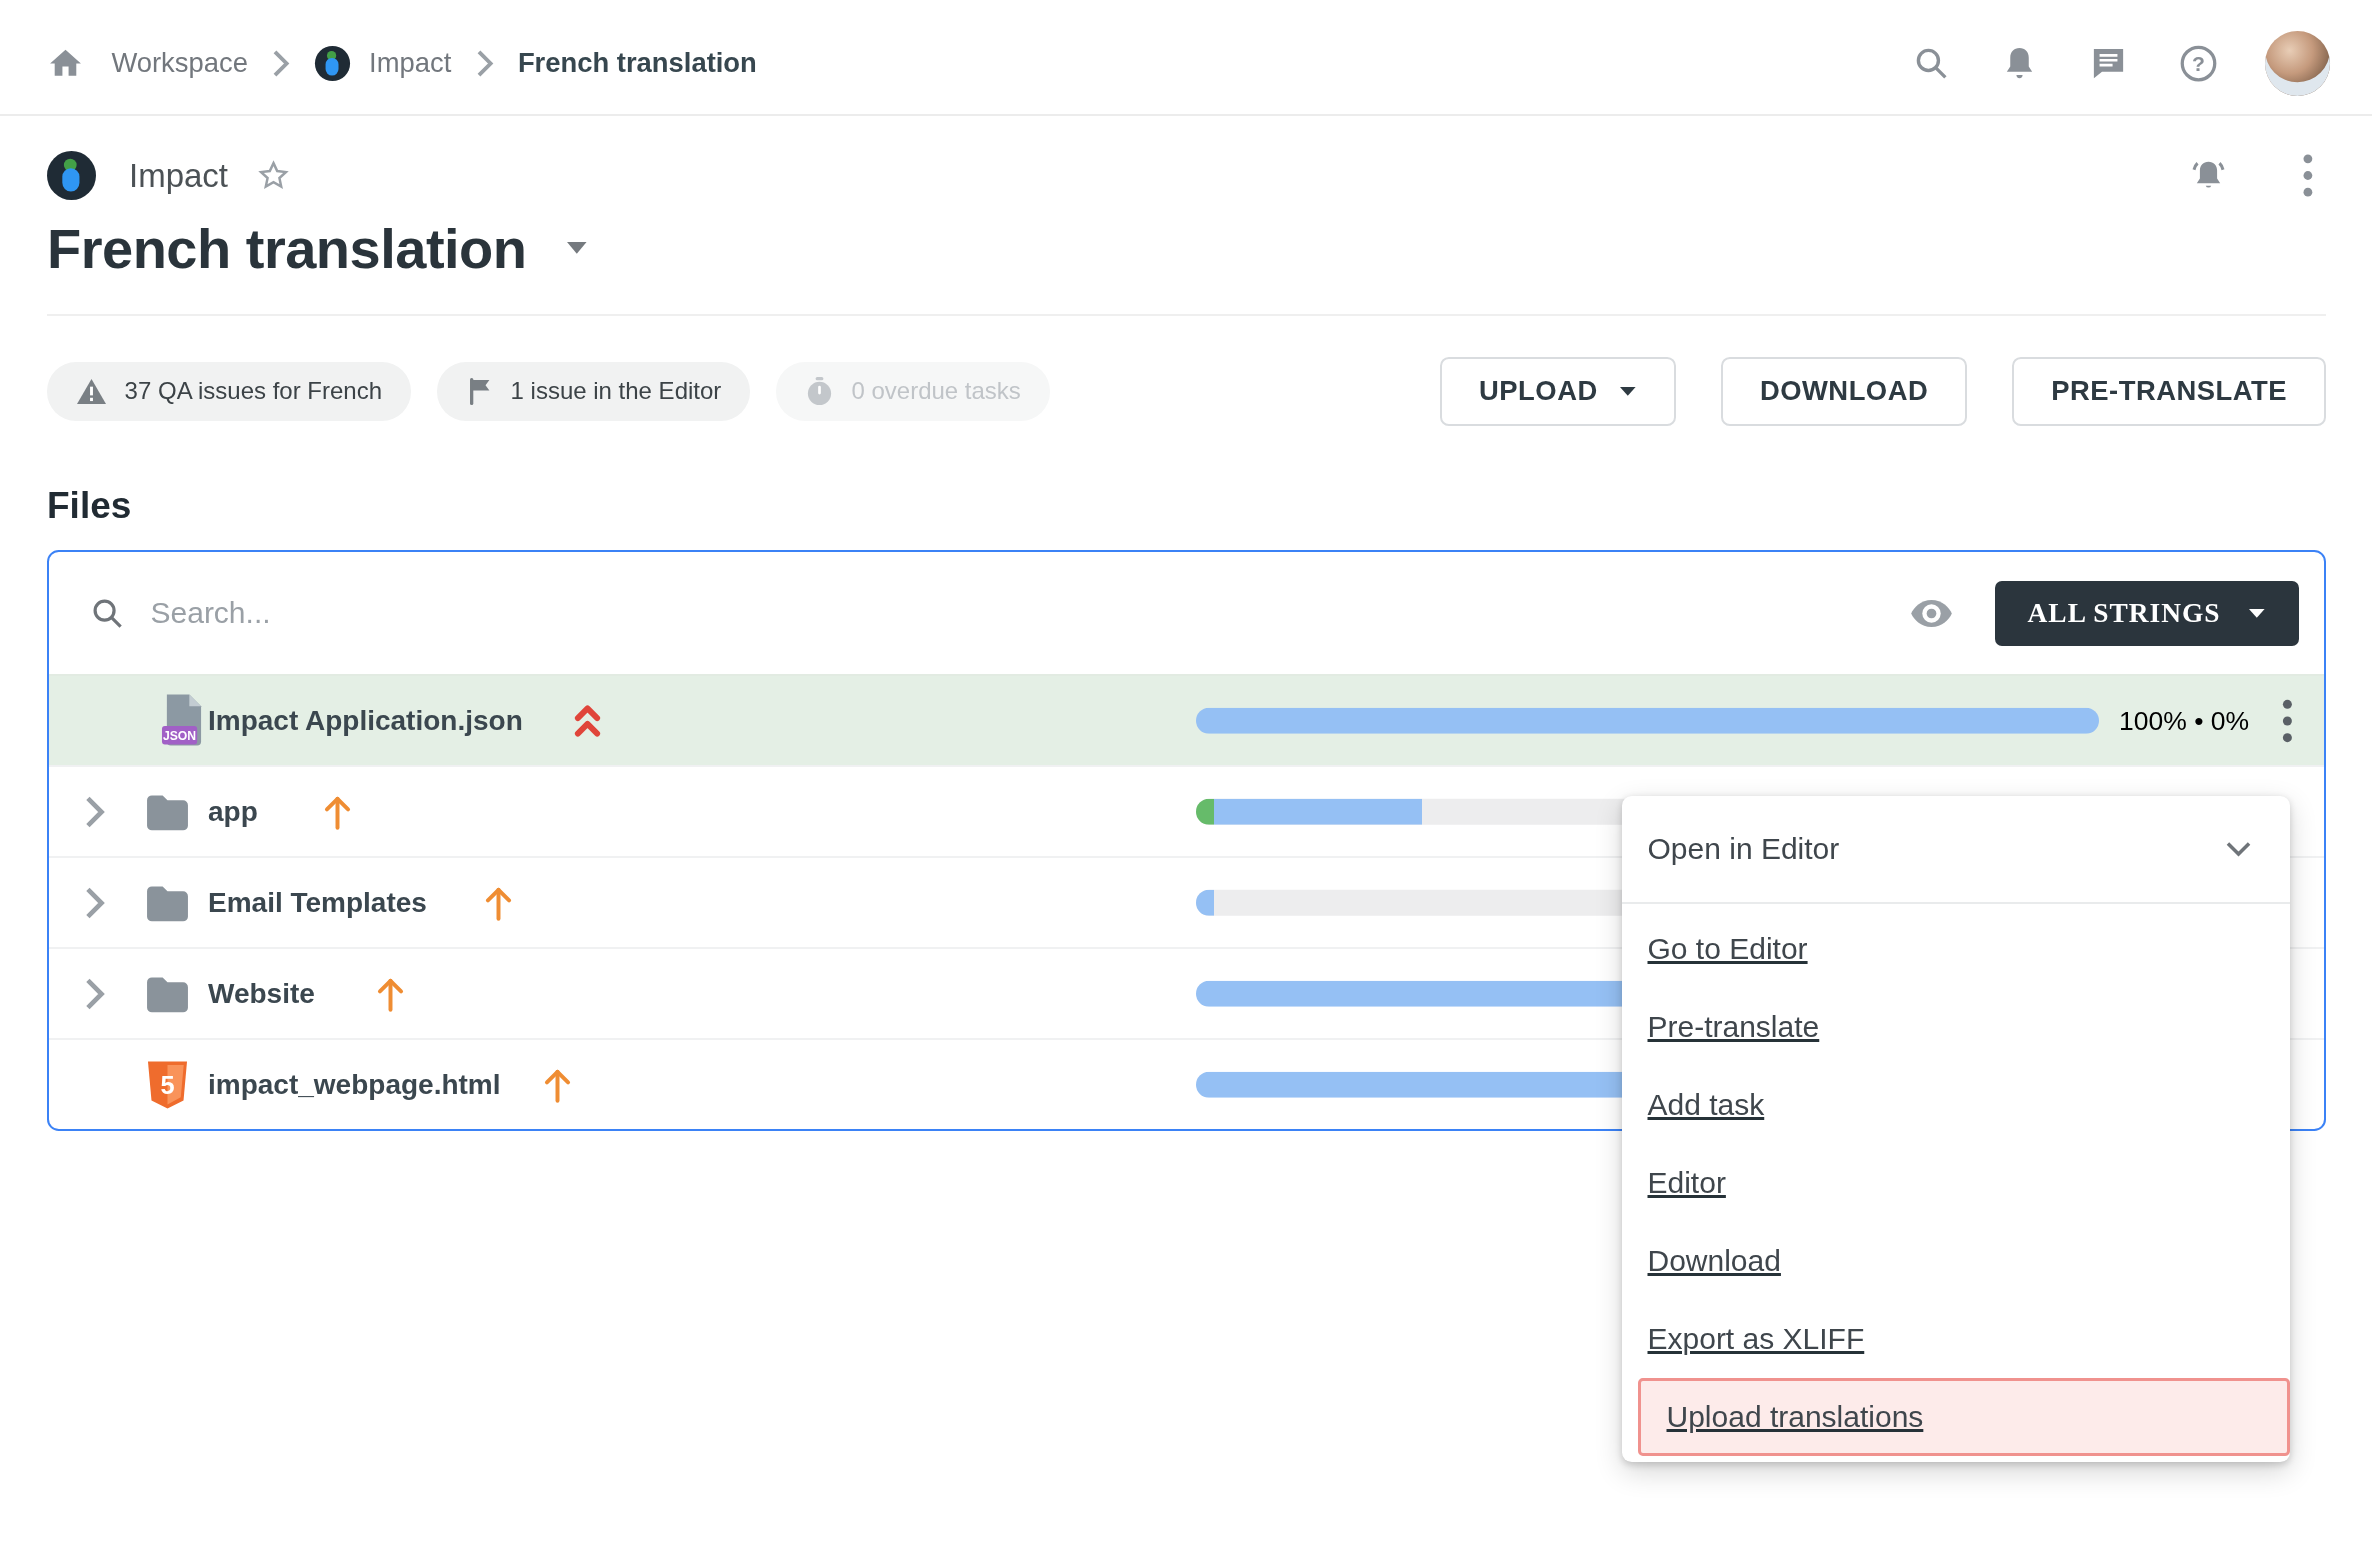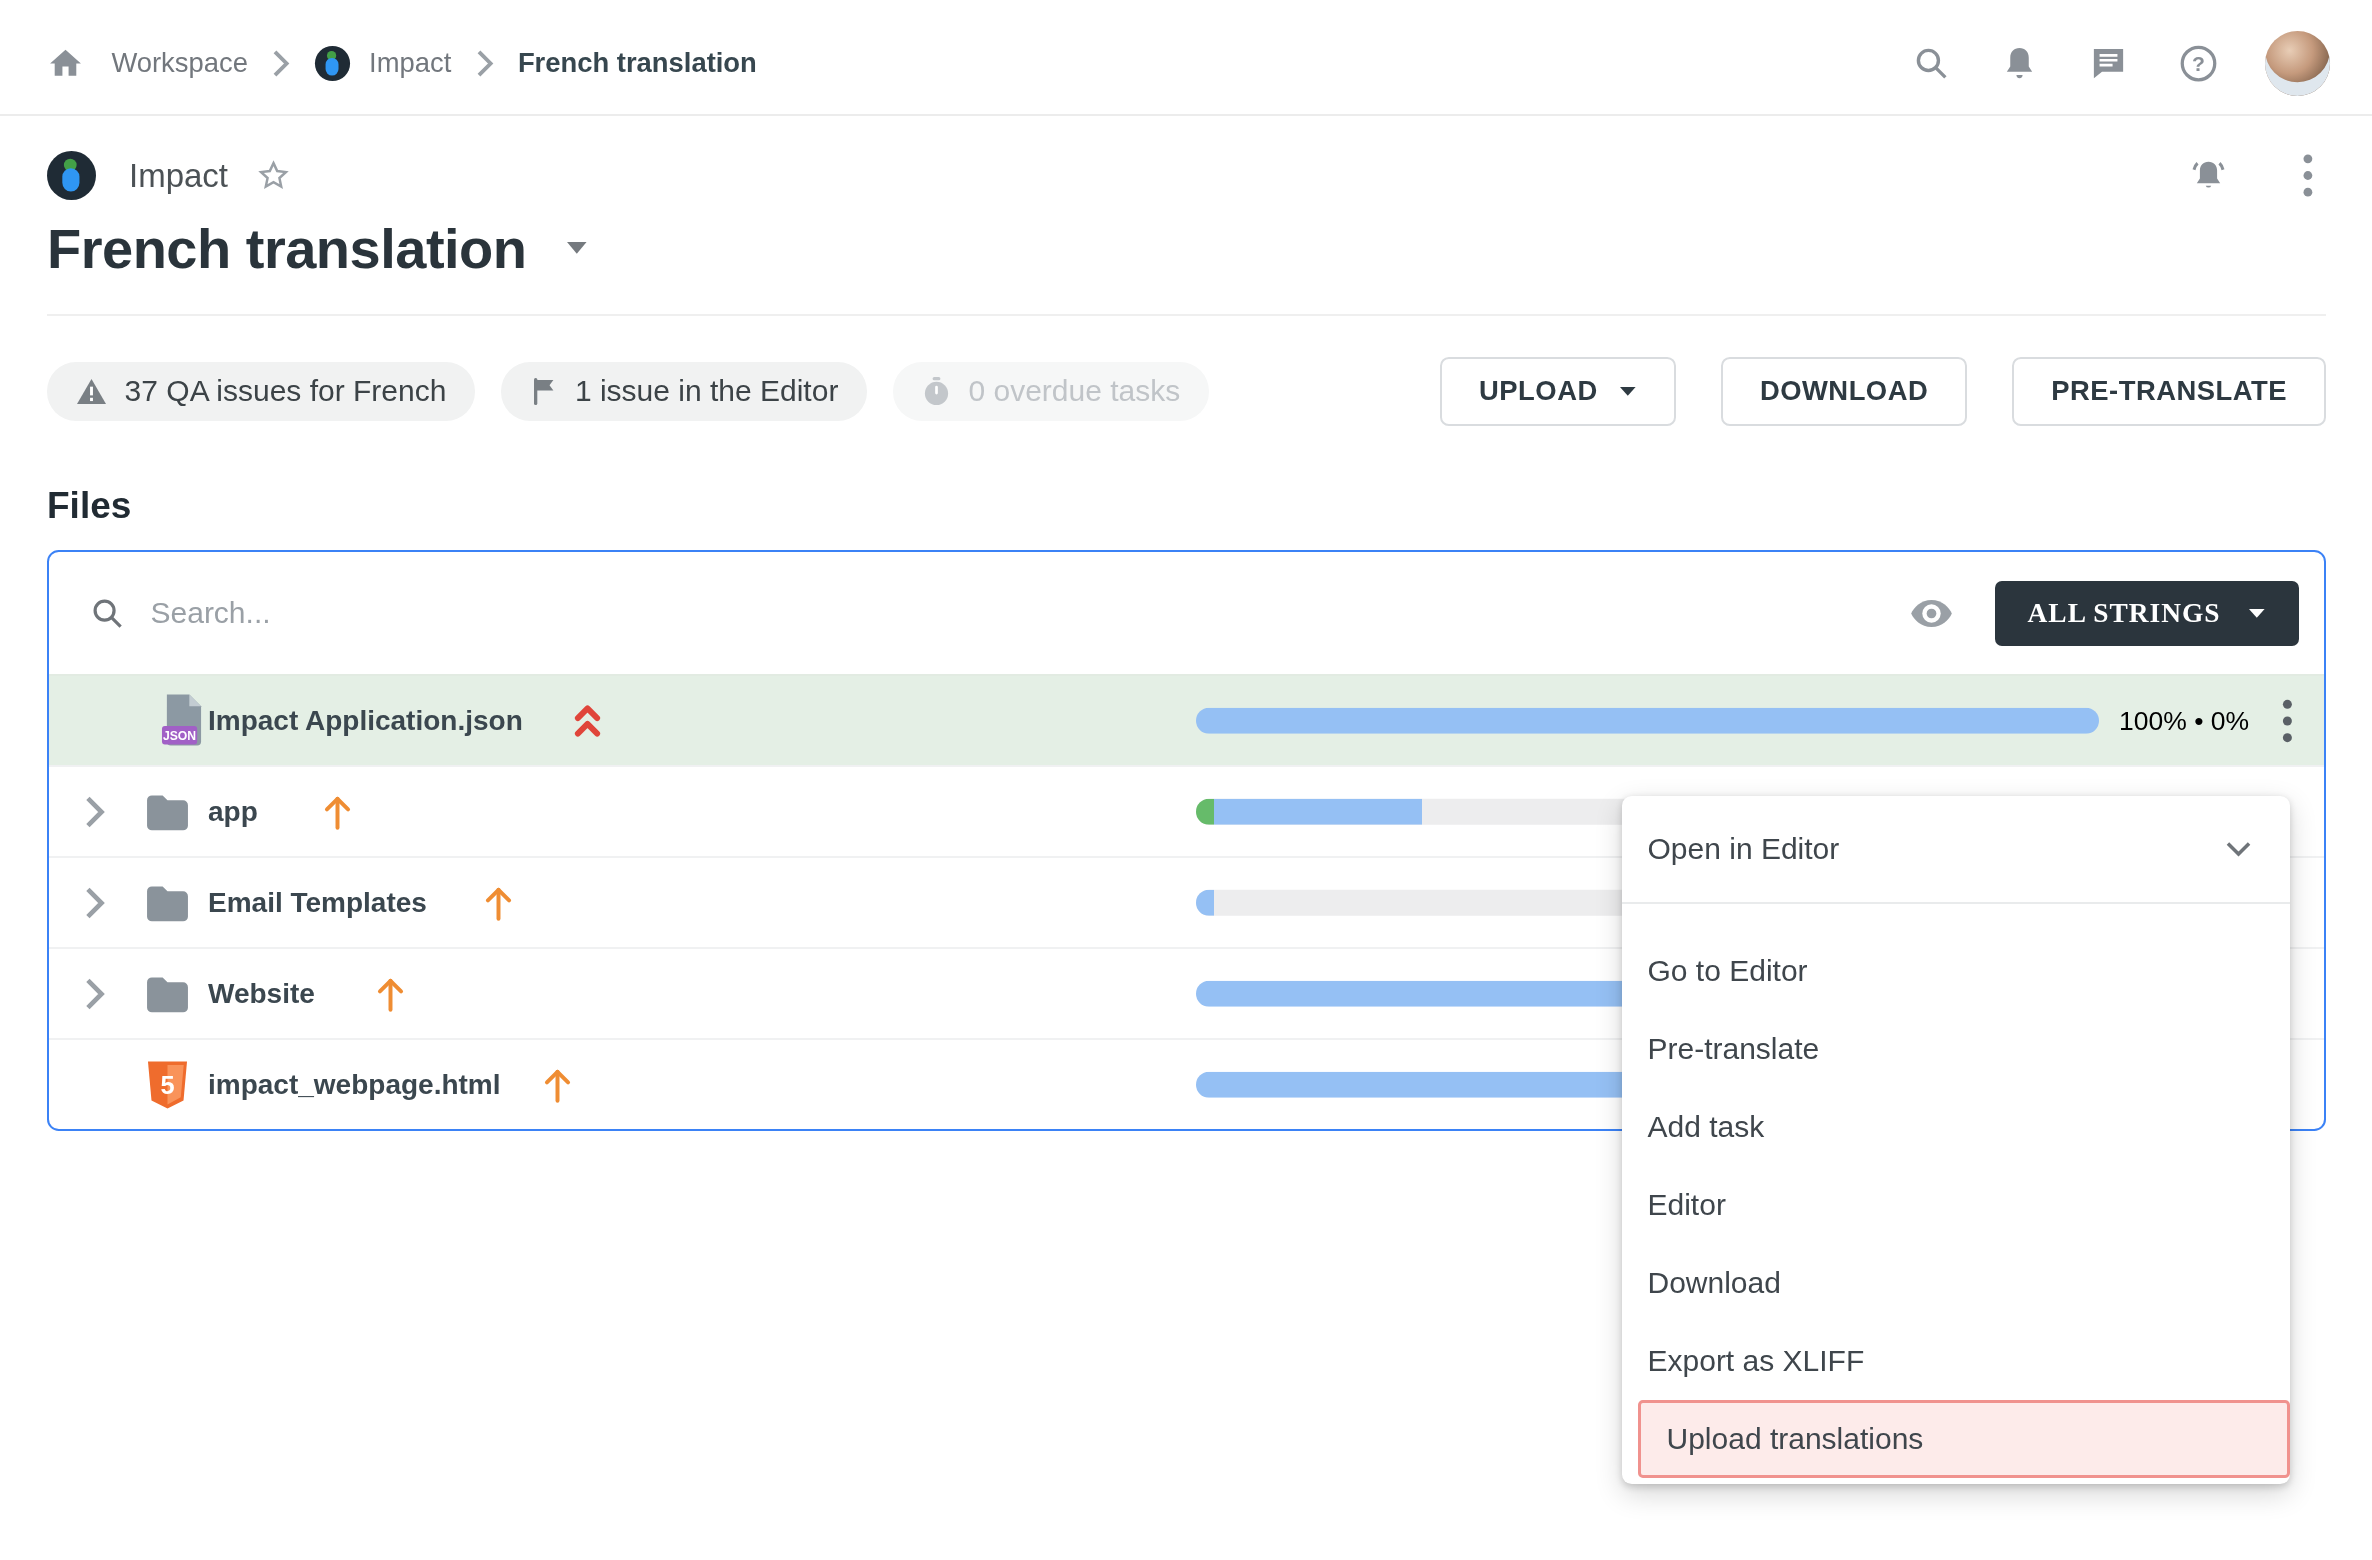--- a/index.html
+++ b/index.html
@@ -45,21 +45,21 @@
   .page-title { font-size:56px; font-weight:bold; color:#2a343b; letter-spacing:-0.5px; }
   .title-caret { margin-left:39px; cursor:pointer; }
 
   .header-divider { margin-top:33px; border-top:2px solid #efefef; }
 
   
   .toolbar { margin-top:41px; display:flex; align-items:center; }
   .chips { display:flex; gap:25.5px; }
   .chip {
     height:59px; padding:0 29px; border-radius:29px; background:#f1f2f2;
-    display:flex; align-items:center; gap:17.6px; font-size:30px; color:#3c4347; cursor:pointer;
+    display:flex; align-items:center; gap:17.6px; font-size:24px; color:#3c4347; cursor:pointer;
   }
   .chip.disabled { color:#c0c4c8; background:#f6f7f7; cursor:default; }
   .actions { margin-left:auto; display:flex; gap:45px; }
   .btn {
     height:69px; padding:0 37px; background:#fff; border:2px solid #d9dcdf; border-radius:8.8px;
     font-family:"Liberation Sans",sans-serif; font-size:27.4px; font-weight:bold; letter-spacing:0.5px;
     color:#2e3a42; display:flex; align-items:center; gap:21.6px; cursor:pointer;
   }
 
   
@@ -107,21 +107,21 @@
   .menu {
     position:absolute; left:1622px; top:796px; width:668px; background:#fff;
     border-radius:9.8px; z-index:20; padding-bottom:5.9px;
     box-shadow:0 2.9px 7.8px rgba(0,0,0,.16), 0 9.8px 27.4px rgba(0,0,0,.16);
   }
   .menu-header {
     height:108px; display:flex; align-items:center; justify-content:space-between;
     padding:0 37px 0 25.5px; font-size:30px; color:#3f464c; cursor:pointer;
     border-bottom:2px solid #e9ebec;
   }
-  .menu-items { padding-top:28px; }
+  .menu-items { padding-top:6px;text-decoration:underline; }
   .menu-item {
     height:78px; display:flex; align-items:center; padding:0 25.5px;
     font-size:30px; color:#3f464c; cursor:pointer;
   }
   .menu-item.highlight {
     background:#fdebea; border:3.9px solid #f0928e; border-radius:4.9px;margin-left:16px;
   }
 </style>
 </head>
 <body>

